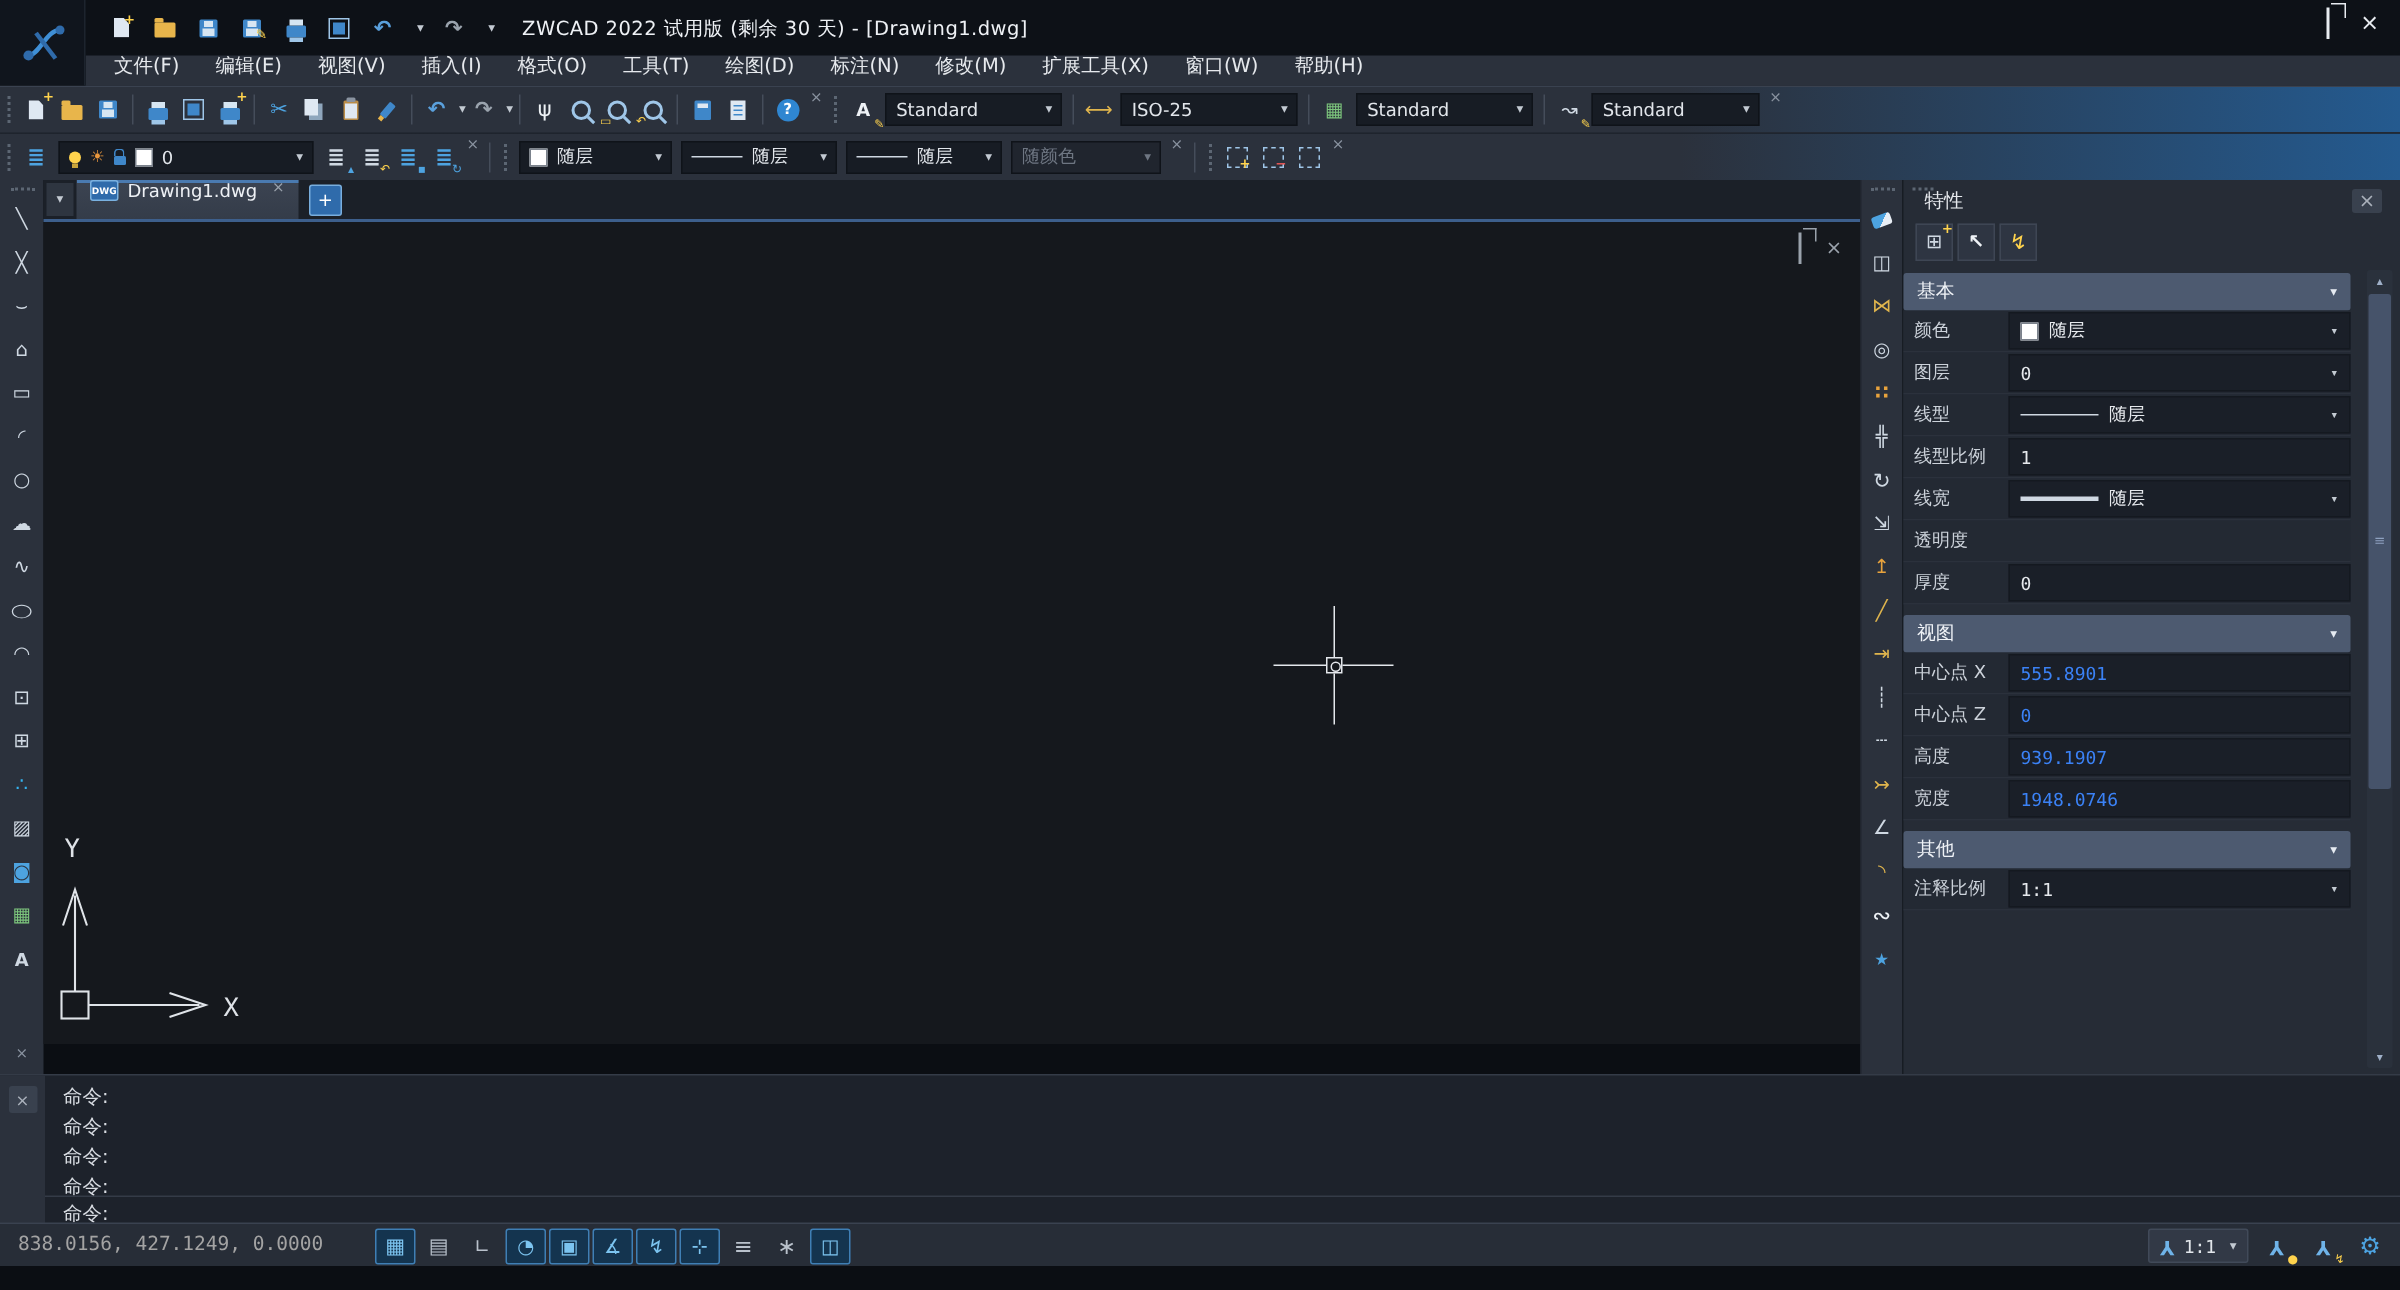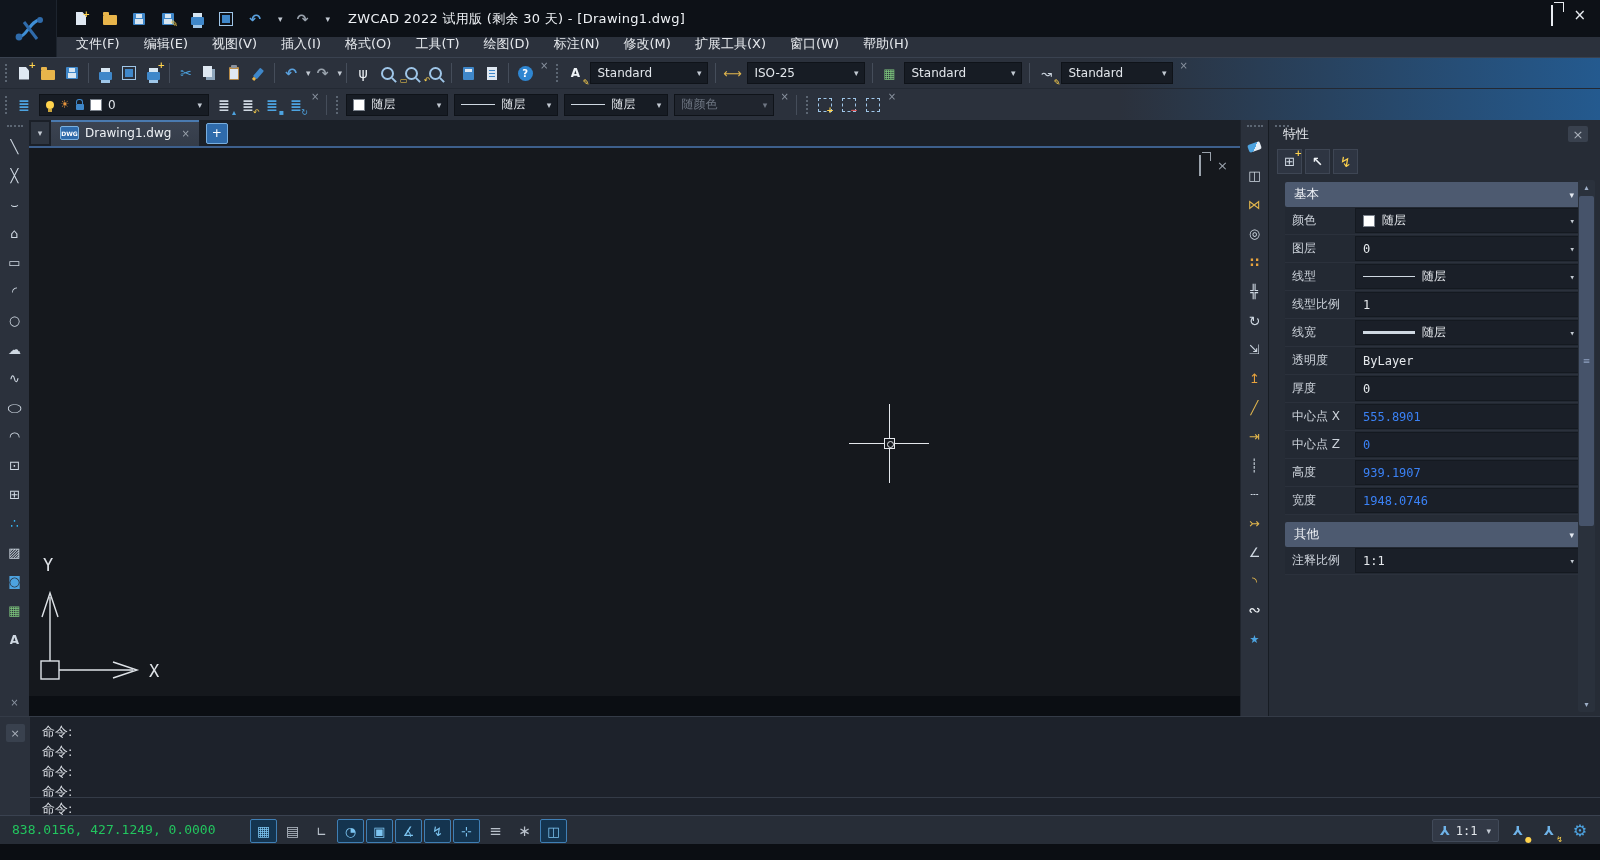--- a/index.html
+++ b/index.html
@@ -187,21 +187,21 @@
   
   .lbar{position:absolute;left:0;top:120px;width:29px;height:596px;background:#2b313c;display:flex;flex-direction:column;align-items:center;padding-top:5px;box-sizing:border-box}
   .rbar{position:absolute;left:1240px;top:120px;width:28px;height:596px;background:#2b313c;display:flex;flex-direction:column;align-items:center;padding-top:5px;box-sizing:border-box;border-left:1px solid #20252e}
   .hgrip{width:16px;height:0;border-top:2px dotted #5c6673;margin-bottom:5px}
   .vbar-btn{width:24px;height:29px;display:flex;align-items:center;justify-content:center;position:relative}
   .vbar-x{margin-top:auto;margin-bottom:8px;font-size:10px;color:#8a93a0}
 
   
   .tabbar{position:absolute;left:29px;top:120px;width:1211px;height:26px;background:#1b2028;display:flex;align-items:center;box-sizing:border-box}
   .tab-dd{width:18px;height:22px;display:flex;align-items:center;justify-content:center;background:#2e3540;margin:0 2px}
-  .tab{height:26px;background:linear-gradient(180deg,#3c4452,#343c49);display:flex;align-items:center;padding:0 9px;gap:6px;font-size:12px;color:#eef1f5;box-shadow:inset 0 2px 0 #4a7ab0}
+  .tab{height:26px;background:linear-gradient(180deg,#3c4452,#343c49);display:flex;align-items:flex-start;padding:0 9px;gap:6px;font-size:12px;color:#eef1f5;box-shadow:inset 0 2px 0 #4a7ab0}
   .dwgb{width:17px;height:12px;background:#2f6bab;border:1px solid #7ab1e0;border-radius:2px;color:#fff;font-size:6px;display:flex;align-items:center;justify-content:center;font-weight:bold}
   .dwgb::before{content:"DWG"}
   .tab .xg{font-size:10px;color:#9aa2ac;margin-left:4px}
   .tab-add{width:20px;height:19px;background:#2f6bab;border:1px solid #79aede;border-radius:2px;color:#fff;font-size:12px;display:flex;align-items:center;justify-content:center;margin-left:7px}
   .tab-add::before{content:"+"}
   .canvas{position:absolute;left:29px;top:146px;width:1211px;height:550px;background:#15181d;border-top:2px solid #3d5f8c;box-sizing:border-box}
   .canvas-ctrl{position:absolute;right:12px;top:8px;display:flex;align-items:center;gap:16px}
   .cmin{width:12px;height:2px;background:#9aa2ac}
   .crest{width:8px;height:8px;border:1.5px solid #9aa2ac;position:relative}
   .crest::before{content:"";position:absolute;top:-4px;left:2px;width:8px;height:8px;border:1.5px solid #9aa2ac;border-bottom:none;border-left:none}
@@ -223,21 +223,21 @@
 
   
   .props{position:absolute;left:1268px;top:120px;width:332px;height:596px;background:#262c36;border-left:1px solid #171c23;box-sizing:border-box}
   .props .hgrip2{position:absolute;left:6px;top:5px;width:14px;border-top:2px dotted #5c6673}
   .props-title{height:28px;display:flex;align-items:center;padding:0 12px 0 14px;font-size:13px;color:#e6e9ed}
   .props-title .xg{margin-left:auto;font-size:13px;color:#aab1bb;background:#39414e;width:20px;height:16px;display:flex;align-items:center;justify-content:center;border-radius:2px}
   .sel-row{display:flex;align-items:center;gap:3px;padding:1px 5px 3px 8px}
   .sel-dd{flex:1;height:24px;background:#171c24;border:1px solid #0f1319;display:flex;align-items:center;padding:0 7px;font-size:12px;color:#e2e6eb;box-sizing:border-box}
   .sel-dd .car{margin-left:auto}
   .sel-btn{width:25px;height:25px;background:#2e3542;border:1px solid #3e4654;display:flex;align-items:center;justify-content:center;position:relative;box-sizing:border-box}
-  .sections{position:absolute;left:16px;top:60px;width:298px}
+  .sections{position:absolute;left:0;top:60px;width:298px}
   .sec-h{height:25px;background:#4d5a70;border-radius:2px;display:flex;align-items:center;padding:0 9px;font-size:12.5px;color:#f0f3f7;margin-top:7px}
   .sec-h .car{margin-left:auto;color:#e6ebf2}
   .prow{display:grid;grid-template-columns:70px 1fr;align-items:center;height:27px;border-bottom:1px solid #2b313c;background:#232933}
   .plabel{font-size:12px;color:#ccd2da;padding-left:7px;white-space:nowrap}
   .pval{height:25px;background:#1a1f28;border:1px solid #141920;display:flex;align-items:center;padding:0 7px;gap:7px;font-size:12px;color:#e6e9ed;font-family:"DejaVu Sans Mono",monospace;box-sizing:border-box}
   .pval.ro .v{color:#3b82f6}
   .pval .car{margin-left:auto}
   .pscroll{position:absolute;right:5px;top:60px;width:17px;height:532px;background:#2a313c;border-radius:2px}
   .ps-up,.ps-dn{position:absolute;left:0;width:17px;height:15px;display:flex;align-items:center;justify-content:center;color:#9fb0c8;font-size:8px}
   .ps-up{top:0}.ps-up::before{content:"▴"}
@@ -248,21 +248,21 @@
   
   .cmd{position:absolute;left:0;top:716px;width:1600px;height:99px;background:#1d222b;border-top:1px solid #343b47;box-sizing:border-box}
   .cmd-gutter{position:absolute;left:0;top:0;width:30px;height:99px;background:#2b313c}
   .cmd-x{width:19px;height:18px;margin:7px auto;background:#39414e;display:flex;align-items:center;justify-content:center;color:#aab1bb;font-size:11px;border-radius:2px}
   .cmd-lines{position:absolute;left:42px;top:5px;font-size:13px;color:#d8dce2;line-height:20px}
   .cmd-div{position:absolute;left:30px;right:0;top:80px;height:1px;background:#343b47}
   .cmd-prompt{position:absolute;left:42px;top:83px;font-size:13px;color:#d8dce2}
 
   
   .status{position:absolute;left:0;top:815px;width:1600px;height:29px;background:#272d37;border-top:1px solid #3a4250;box-sizing:border-box}
-  .coords{position:absolute;left:12px;top:6px;font-size:13px;font-family:"DejaVu Sans Mono",monospace;color:#22c55e}
+  .coords{position:absolute;left:12px;top:6px;font-size:13px;font-family:"DejaVu Sans Mono",monospace;color:#a3a3a3}
   .toggles{position:absolute;left:250px;top:3px;display:flex;gap:2px}
   .tgl{width:25px;height:22px;display:flex;align-items:center;justify-content:center;border:1px solid transparent;border-radius:2px}
   .tgl .ic{color:#b9c1cb}
   .tgl.active{background:#14344f;border-color:#3f7fb5}
   .tgl.active .ic{color:#7cc4f0}
   .stat-right{position:absolute;right:8px;top:3px;display:flex;align-items:center;gap:7px}
   .ann-chip{display:flex;align-items:center;gap:6px;background:#323946;border:1px solid #414a59;padding:2px 7px;border-radius:2px;height:17px}
   .ann-chip .vv{font-size:12px;color:#e2e6eb;font-family:"DejaVu Sans Mono",monospace}
   .stat-ib{width:24px;height:22px;display:flex;align-items:center;justify-content:center;position:relative}
   .bstrip{position:absolute;left:0;top:844px;width:1600px;height:16px;background:#0b0e13}
@@ -720,31 +720,32 @@
       <div class="prow" data-name="property-row-lineweight">
         <span class="plabel" data-name="property-label">线宽</span>
         <div class="pval" data-name="lineweight-field">
             <i class="lnsp thick" data-name="lineweight-sample-icon" style="width:52px"></i>
             <span class="v" data-name="property-value">随层</span>
             <span class="car" data-name="chevron-down-icon"></span>
           </div>
       </div>
       <div class="prow" data-name="property-row-transparency">
         <span class="plabel" data-name="property-label">透明度</span>
-        <div class="pval" data-name="transparency-field">
-            <span class="v" data-name="property-value">ByLayer</span>
-          </div>
       </div>
       <div class="prow" data-name="property-row-thickness">
         <span class="plabel" data-name="property-label">厚度</span>
         <div class="pval" data-name="thickness-field">
             <span class="v" data-name="property-value">0</span>
           </div>
       </div>
 
+      <div class="sec-h" data-name="section-view-header">
+        <span data-name="section-view-title">视图</span>
+        <span class="car" data-name="chevron-down-icon"></span>
+      </div>
       <div class="prow" data-name="property-row-center-x">
         <span class="plabel" data-name="property-label">中心点 X</span>
         <div class="pval ro" data-name="center-x-field">
             <span class="v" data-name="property-value">555.8901</span>
           </div>
       </div>
       <div class="prow" data-name="property-row-center-z">
         <span class="plabel" data-name="property-label">中心点 Z</span>
         <div class="pval ro" data-name="center-z-field">
             <span class="v" data-name="property-value">0</span>

